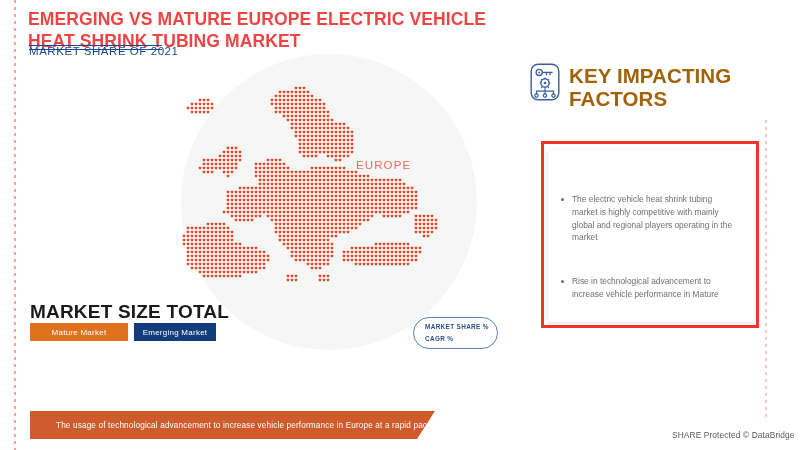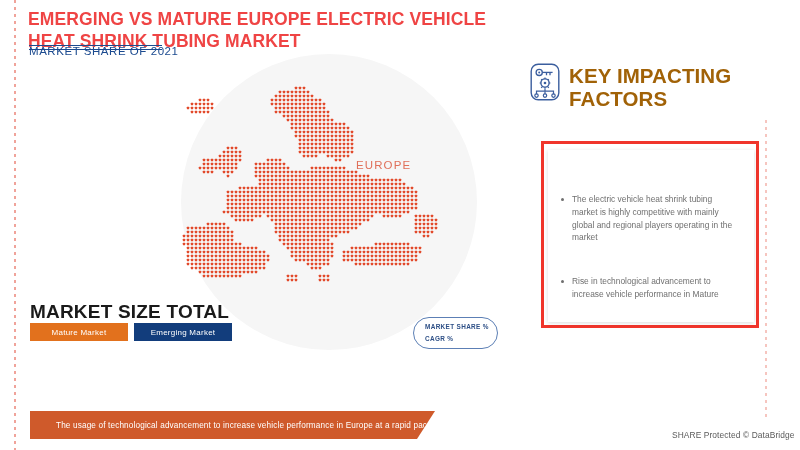--- a/index.html
+++ b/index.html
@@ -60,21 +60,21 @@
   .mst-title{
     position:absolute;left:30px;top:301px;
     color:#1a1a1a;font-size:19px;font-weight:bold;letter-spacing:.2px;
   }
   .pill{
     position:absolute;top:323px;height:18px;border-radius:0;
     display:flex;align-items:center;justify-content:center;
     color:#ffffff;font-size:8px;letter-spacing:.25px;
   }
   .pill-mature{left:30px;width:98px;background:#e2711d;}
-  .pill-emerging{left:134px;width:98px;background:#123d7c;}
+  .pill-emerging{left:134px;width:82px;background:#123d7c;}
 
   
   .share-badge{
     position:absolute;left:413px;top:317px;width:85px;height:32px;
     border:1px solid #5c7fb5;border-radius:16px;background:#ffffff;
     display:flex;flex-direction:column;justify-content:center;
     padding-left:11px;box-sizing:border-box;
   }
   .share-badge span{
     color:#2d4f86;font-size:6.4px;font-weight:bold;letter-spacing:.35px;line-height:1.85;

